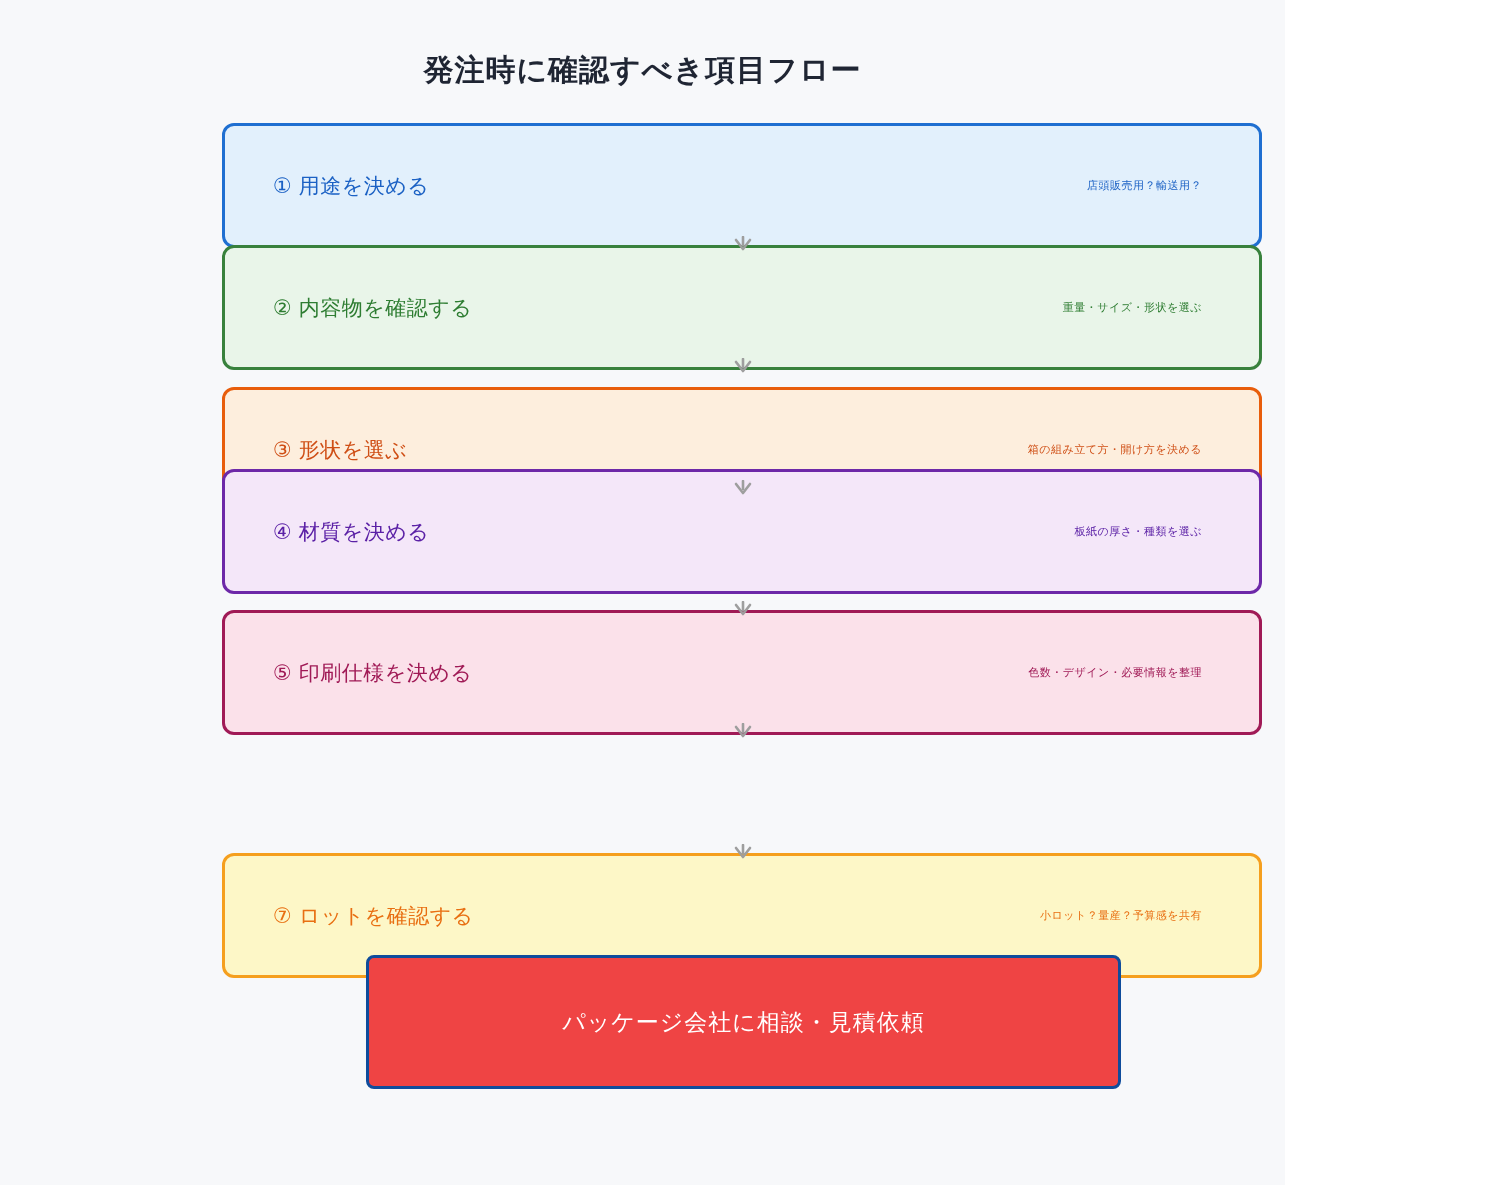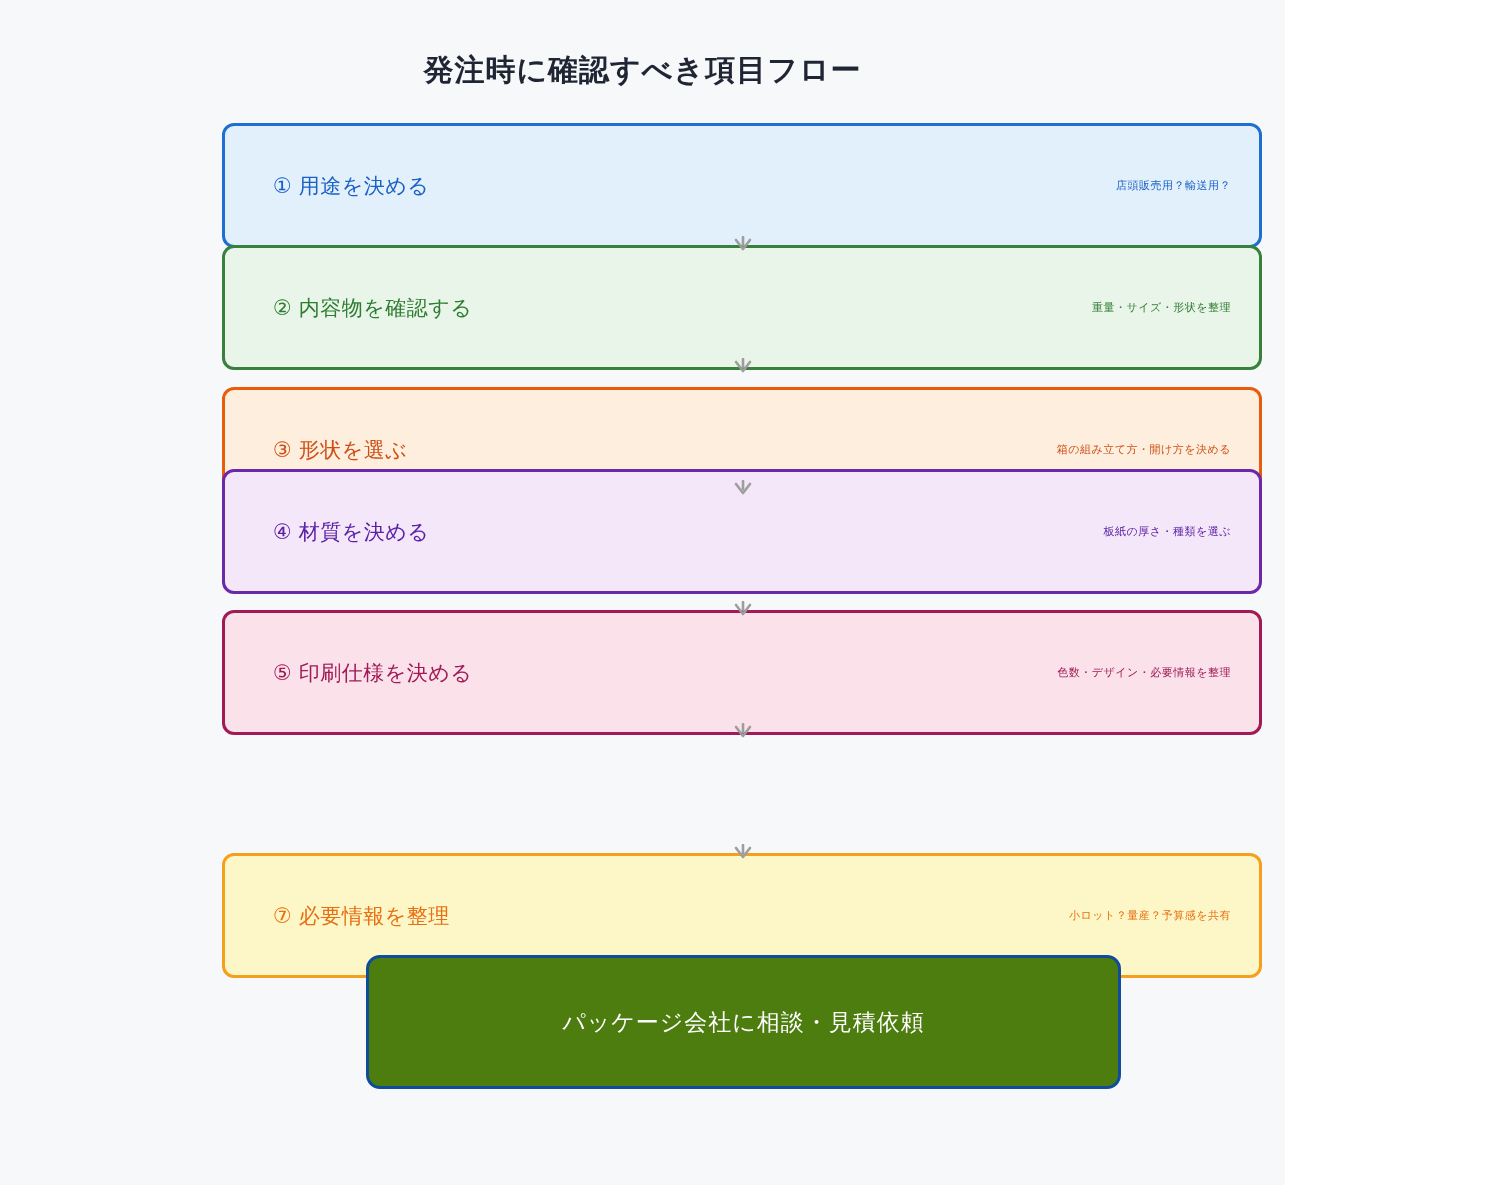--- a/index.html
+++ b/index.html
@@ -31,21 +31,21 @@
     width: 1040px;
     height: 125px;
     box-sizing: border-box;
     border: 3px solid var(--border, #888);
     background: var(--bg, #fff);
     color: var(--fg, #333);
     border-radius: 12px;
     display: flex;
     align-items: center;
     justify-content: space-between;
-    padding: 0 28px 0 48px;
+    padding: 0 57px 0 48px;
   }
   .step .step-label {
     font-size: 21px;
     font-weight: 500;
     letter-spacing: 0.5px;
     white-space: nowrap;
   }
   .step .step-note {
     font-size: 11px;
     font-weight: 400;
@@ -98,21 +98,21 @@
 
   <div class="connector" style="top: 235px; color: rgb(158, 158, 158);">
     <svg width="18" height="18" viewBox="0 0 18 18" fill="none">
       <path d="M9 1 L9 9" stroke="currentColor" stroke-width="2.6" stroke-linecap="round"></path>
       <path d="M2 4 L9 13 L16 4" stroke="currentColor" stroke-width="2.6" stroke-linecap="round" stroke-linejoin="round" fill="none"></path>
     </svg>
   </div>
 
   <div class="step" style="top: 245px; --border: #38813c; --bg: #e9f5e9; --fg: #2e7d32;">
     <span class="step-label">② 内容物を確認する</span>
-    <span class="step-note">重量・サイズ・形状を整理</span>
+    <span class="step-note">重量・サイズ・形状を選ぶ</span>
   </div>
 
   <div class="connector" style="top: 357px; color: rgb(158, 158, 158);">
     <svg width="18" height="18" viewBox="0 0 18 18" fill="none">
       <path d="M9 1 L9 9" stroke="currentColor" stroke-width="2.6" stroke-linecap="round"></path>
       <path d="M2 4 L9 13 L16 4" stroke="currentColor" stroke-width="2.6" stroke-linecap="round" stroke-linejoin="round" fill="none"></path>
     </svg>
   </div>
 
   <div class="step" style="top: 367px; margin-top: 20px; --border: #e85d0b; --bg: #fdeedd; --fg: #cf4e15;">
@@ -153,21 +153,21 @@
 
 
   <div class="connector" style="top: 843px; color: rgb(158, 158, 158);">
     <svg width="18" height="18" viewBox="0 0 18 18" fill="none">
       <path d="M9 1 L9 9" stroke="currentColor" stroke-width="2.6" stroke-linecap="round"></path>
       <path d="M2 4 L9 13 L16 4" stroke="currentColor" stroke-width="2.6" stroke-linecap="round" stroke-linejoin="round" fill="none"></path>
     </svg>
   </div>
 
   <div class="step" style="top: 853px; --border: #f59f1e; --bg: #fdf7c7; --fg: #e86f12;">
-    <span class="step-label">⑦ 必要情報を整理</span>
+    <span class="step-label">⑦ ロットを確認する</span>
     <span class="step-note">小ロット？量産？予算感を共有</span>
   </div>
 
-  <div class="cta" style="background: #4d7c0f; border-color: rgb(15, 76, 156); color: rgb(255, 255, 255);">
+  <div class="cta" style="background: #ef4444; border-color: rgb(15, 76, 156); color: rgb(255, 255, 255); border-radius: 8px;">
     <span>パッケージ会社に相談・見積依頼</span>
   </div>
 
 </div>
 
 </body></html>

